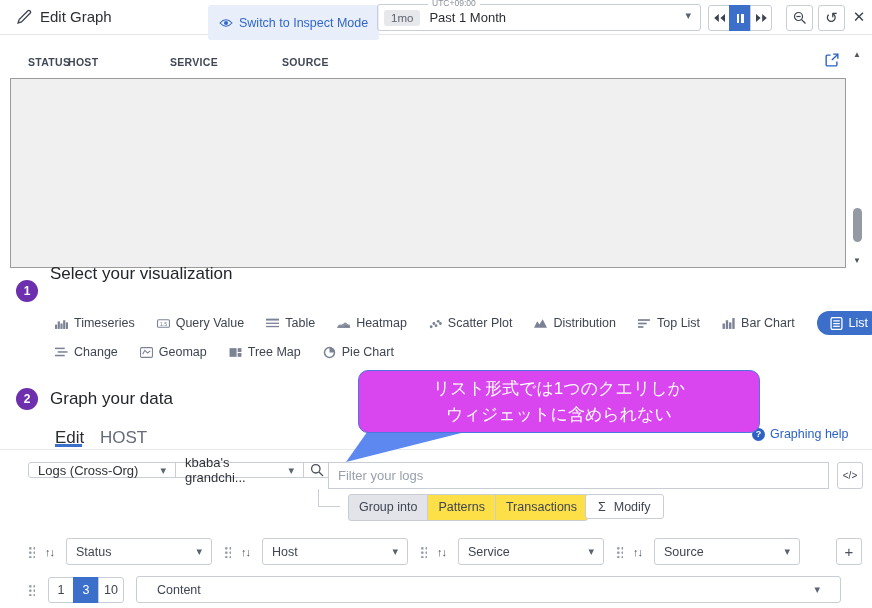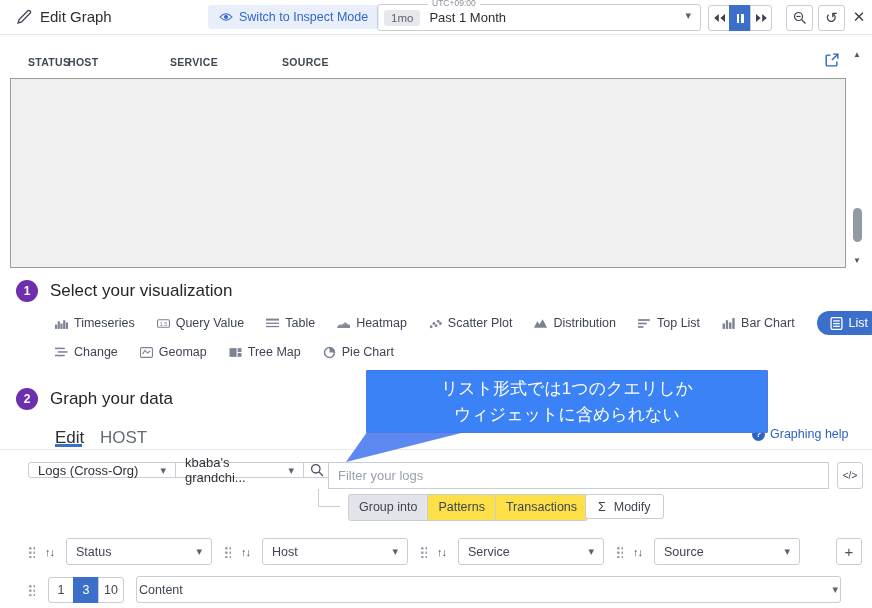--- a/index.html
+++ b/index.html
@@ -3,21 +3,21 @@
 <meta charset="utf-8">
 <style>
   html,body{margin:0;padding:0;background:#fff;}
   #app{position:relative;width:872px;height:608px;background:#fff;overflow:hidden;
        font-family:"Liberation Sans","DejaVu Sans",sans-serif;color:#2b2e33;}
   svg{display:block;}
   
   .topbar{position:absolute;left:0;top:0;width:872px;height:34px;border-bottom:1px solid #e3e5e9;background:#fff;}
   .pencil{position:absolute;left:17px;top:9px;color:#3c4250;}
   .page-title{position:absolute;left:40px;top:8px;font-size:15px;font-weight:500;color:#2b2e33;}
-  .inspect-btn{position:absolute;left:208px;top:5px;height:24px;display:flex;align-items:center;gap:6px;
+  .inspect-btn{position:absolute;left:208px;top:5px;height:35px;display:flex;align-items:center;gap:6px;
      padding:0 11px;background:#e8effb;border-radius:3px;color:#3166c9;font-size:12.5px;cursor:pointer;}
   .timebox{position:absolute;left:377px;top:4px;width:322px;height:25px;border:1px solid #c9cdd6;border-radius:3px;
      display:flex;align-items:center;}
   .tz-label{position:absolute;left:50px;top:-7px;background:#fff;padding:0 4px;font-size:8.5px;color:#8a8f99;}
   .time-badge{margin-left:6px;background:#e6e8ec;border-radius:3px;padding:2px 7px;font-size:11.5px;color:#5e636e;}
   .time-value{margin-left:9px;font-size:13px;color:#2b2e33;}
   .timebox .chev{position:absolute;right:9px;top:5px;}
   .chev{color:#5b6270;font-size:11px;line-height:1;}
   .pbgroup{position:absolute;left:708px;top:5px;display:flex;}
   .pbtn{width:20px;height:24px;border:1px solid #c9cdd6;background:#fff;display:flex;align-items:center;justify-content:center;color:#3c4250;cursor:pointer;}
@@ -50,22 +50,22 @@
   
   .tab{position:absolute;top:428px;font-size:17px;cursor:pointer;}
   .tab.active{color:#2b2e33;}
   .tab.inactive{color:#656b78;}
   .tab-underline{position:absolute;left:55px;top:444px;width:27px;height:3px;background:#3b6fc9;}
   .tabbar-line{position:absolute;left:0;top:449px;width:872px;height:1px;background:#e7e9ed;}
   .help-link{position:absolute;left:752px;top:427px;display:flex;align-items:center;gap:5px;color:#2d62c4;font-size:12.5px;cursor:pointer;}
   .qmark{width:13px;height:13px;border-radius:50%;background:#2d62c4;color:#fff;font-size:9px;font-weight:700;
      display:flex;align-items:center;justify-content:center;}
   
-  .tooltip{position:absolute;left:366px;top:370px;width:400px;height:61px;background:#3b82f6;border:1px solid #4a77e0;
-     border-radius:1px;z-index:50;display:flex;flex-direction:column;align-items:center;justify-content:center;
+  .tooltip{position:absolute;left:358px;top:370px;width:400px;height:61px;background:#d946ef;border:1px solid #4a77e0;
+     border-radius:10px;z-index:50;display:flex;flex-direction:column;align-items:center;justify-content:center;
      color:#fff;font-size:17px;line-height:26px;text-align:center;}
   .tooltip-tail{position:absolute;left:346px;top:430px;width:205px;height:32px;background:#5c88ef;z-index:49;
      clip-path:polygon(11% 0,62% 0,0 100%);}
   
   .qseg{position:absolute;top:462px;height:16px;box-sizing:border-box;border:1px solid #c9cdd6;background:#fff;
      display:flex;align-items:center;font-size:13px;color:#2f3237;}
   .sel-caret{margin-left:auto;}
   .filter-input{position:absolute;left:329px;top:462px;width:501px;height:27px;box-sizing:border-box;border:1px solid #c9cdd6;
      margin-left:-1px;padding:0 9px;font-size:13px;color:#2f3237;outline:none;font-family:inherit;}
   .filter-input::placeholder{color:#9aa1ad;}
@@ -92,21 +92,21 @@
   
   .limit-row{position:absolute;left:28px;top:576px;height:27px;display:flex;align-items:center;}
   .lim-seg{display:flex;margin-left:13px;}
   .lim-btn{min-width:26px;height:26px;box-sizing:border-box;line-height:24px;text-align:center;border:1px solid #c9cdd6;
      background:#fff;font-size:12.5px;color:#3f4552;cursor:pointer;padding:0 4px;}
   .lim-btn+.lim-btn{margin-left:-1px;}
   .lim-btn:first-child{border-radius:3px 0 0 3px;}
   .lim-btn:last-child{border-radius:0 3px 3px 0;}
   .lim-btn.selected{background:#3b6fc9;border-color:#3b6fc9;color:#fff;}
   .content-select{margin-left:12px;width:705px;height:27px;box-sizing:border-box;border:1px solid #c9cdd6;border-radius:3px;
-     background:#fff;display:flex;align-items:center;padding:0 2px;font-size:12.5px;color:#3f4552;cursor:pointer;}
+     background:#fff;display:flex;align-items:center;padding:0 20px;font-size:12.5px;color:#3f4552;cursor:pointer;}
 </style>
 </head>
 <body>
 
 <div id="app">
 
   <div class="topbar">
     <span class="pencil">
       <svg width="15" height="15" viewBox="0 0 14 14">
           <path d="M1 13l1-3.2L10.2 1.6a1.2 1.2 0 0 1 1.7 0l.5.5a1.2 1.2 0 0 1 0 1.7L4.2 12 1 13z" fill="none" stroke="currentColor" stroke-width="1.2"></path>
@@ -182,21 +182,21 @@
 
   <div class="preview-box"></div>
 
   <div class="vscroll">
     <div class="scroll-arrow" style="top:0;">▲</div>
     <div class="scroll-thumb"></div>
     <div class="scroll-arrow" style="bottom:0;">▼</div>
   </div>
 
   <div class="step-circle" style="left:16px;top:280px;">1</div>
-  <div class="step-title" style="left:50px;top:281px;">Select your visualization</div>
+  <div class="step-title" style="left:50px;top:264px;">Select your visualization</div>
 
   <div class="viz-row" style="top:311px;">
     <div class="viz-item">
       <span class="vicon">
           <svg width="13" height="13" viewBox="0 0 12 12">
             <rect x="0" y="7" width="2" height="4" fill="currentColor"></rect>
             <rect x="2.5" y="4" width="2" height="7" fill="currentColor"></rect>
             <rect x="5" y="6" width="2" height="5" fill="currentColor"></rect>
             <rect x="7.5" y="3" width="2" height="8" fill="currentColor"></rect>
             <rect x="10" y="5" width="2" height="6" fill="currentColor"></rect>

